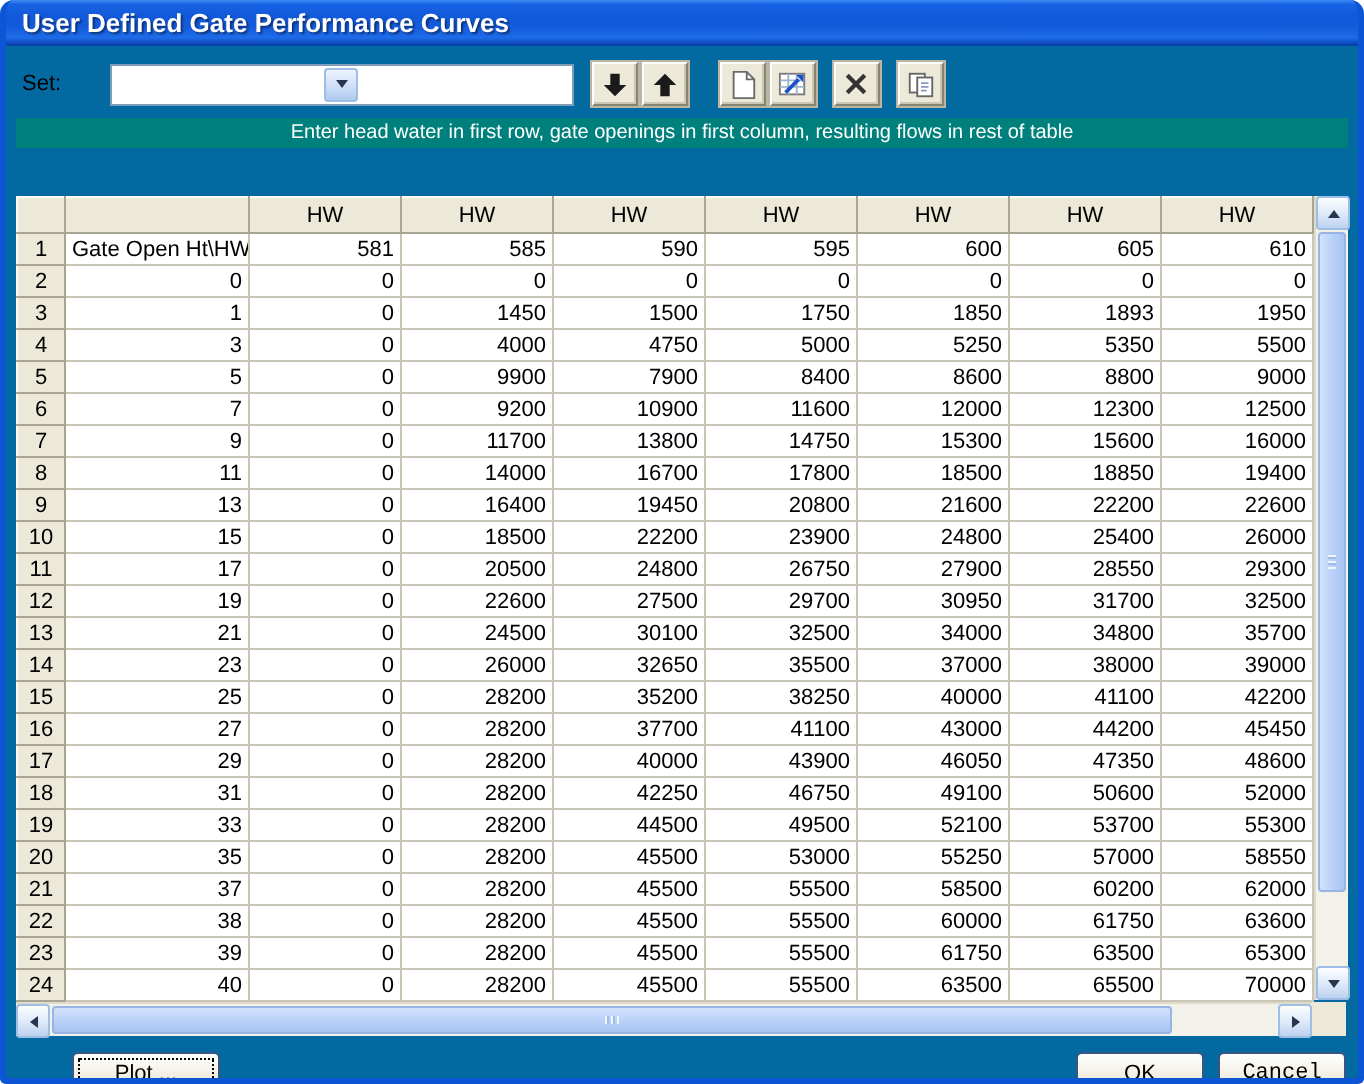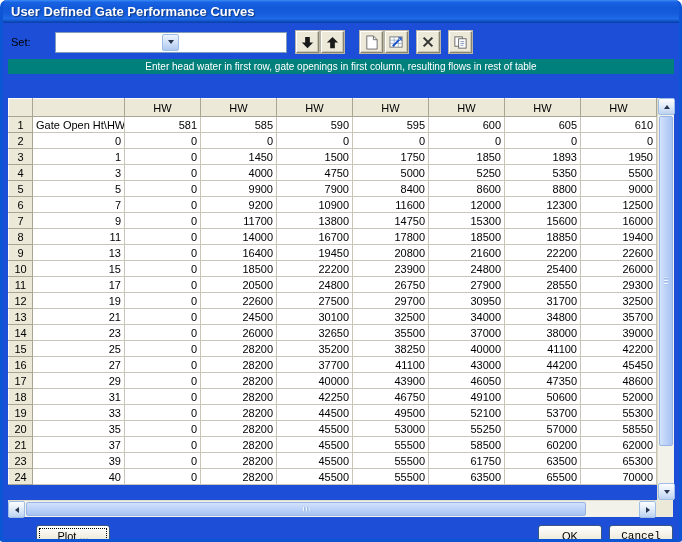--- a/index.html
+++ b/index.html
@@ -5,21 +5,21 @@
   * { margin:0; padding:0; box-sizing:border-box; }
   html,body { width:682px; height:542px; }
   body { font-family:"Liberation Sans","DejaVu Sans",sans-serif; font-size:11px; background:#fff; }
 
   .window {
     width:682px; height:542px;
     border:3px solid #0C55D4; border-top:none;
     border-radius:7px 7px 3px 3px;
     overflow:hidden;
     display:flex; flex-direction:column;
-    background:#1d4ed8;
+    background:#0369a1;
     justify-content:center;
   }
   .titlebar {
     height:23px; flex:none;
     background:linear-gradient(180deg,#3B8BF5 0%,#1862E4 10%,#1159D8 35%,#155CDC 60%,#1E6BE8 82%,#0B46B4 96%,#0A3DA0 100%);
     color:#fff; font-weight:bold; font-size:13px;
     display:flex; align-items:center; padding-left:8px;
     text-shadow:1px 1px 1px rgba(0,0,0,.45);
   }
   .client { flex:1; display:flex; flex-direction:column; overflow:hidden; }
@@ -409,20 +409,31 @@
               <tr>
                 <td class="row-num">21</td>
                 <td class="cell">37</td>
                 <td class="cell">0</td>
                 <td class="cell">28200</td>
                 <td class="cell">45500</td>
                 <td class="cell">55500</td>
                 <td class="cell">58500</td>
                 <td class="cell">60200</td>
                 <td class="cell">62000</td>
+              </tr>
+              <tr>
+                <td class="row-num">22</td>
+                <td class="cell">38</td>
+                <td class="cell">0</td>
+                <td class="cell">28200</td>
+                <td class="cell">45500</td>
+                <td class="cell">55500</td>
+                <td class="cell">60000</td>
+                <td class="cell">61750</td>
+                <td class="cell">63600</td>
               </tr>
               <tr>
                 <td class="row-num">23</td>
                 <td class="cell">39</td>
                 <td class="cell">0</td>
                 <td class="cell">28200</td>
                 <td class="cell">45500</td>
                 <td class="cell">55500</td>
                 <td class="cell">61750</td>
                 <td class="cell">63500</td>

